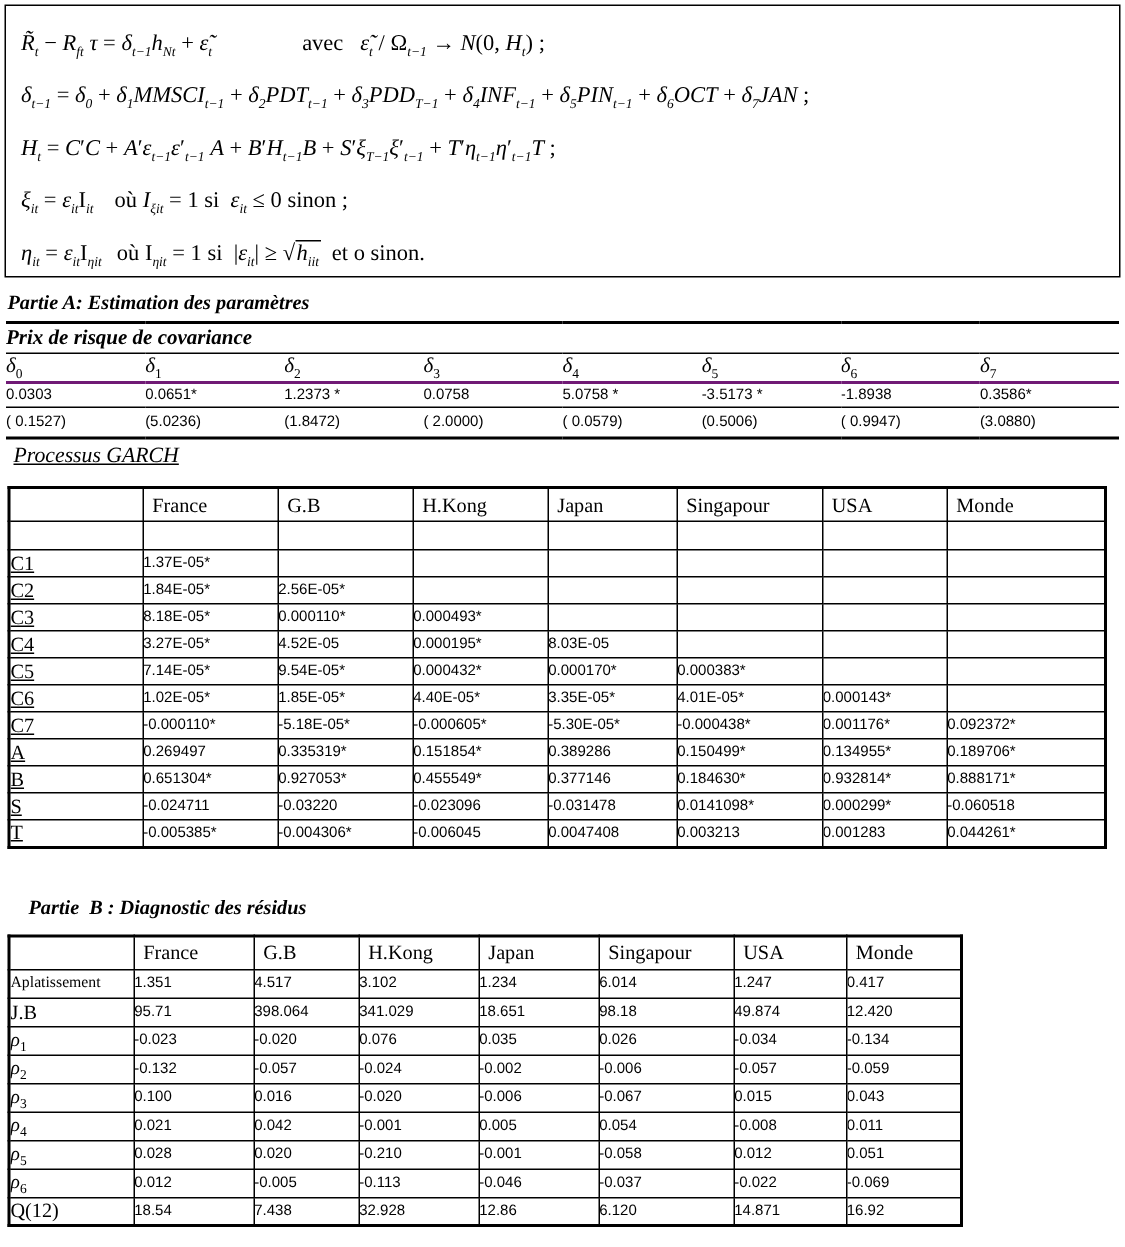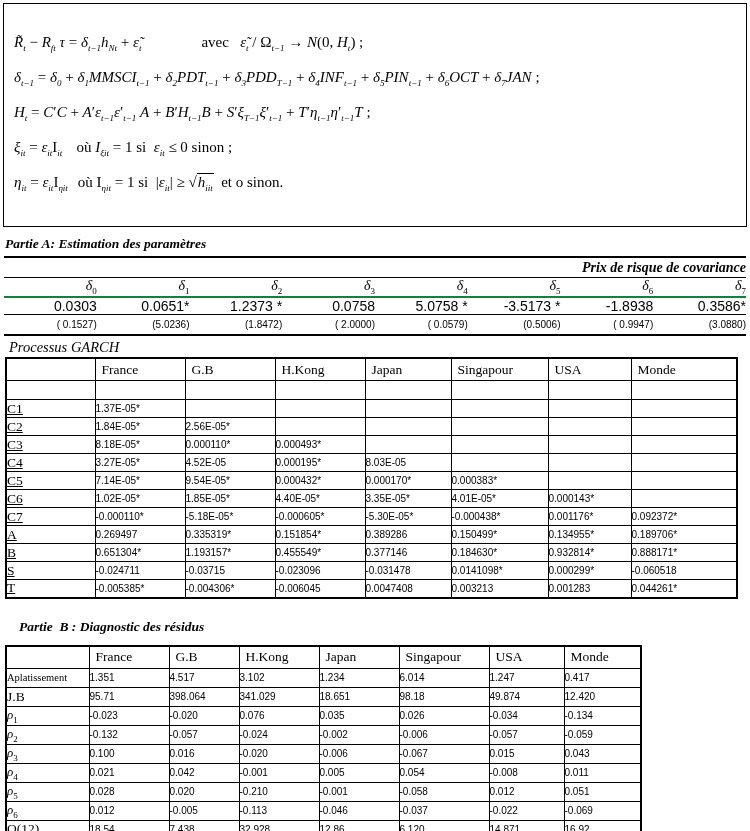--- a/index.html
+++ b/index.html
@@ -1,41 +1,41 @@
 <!DOCTYPE html>
 <html><head>
 <meta charset="utf-8">
 <style>
   html,body{margin:0;padding:0;background:#ffffff;color:#000;}
   body{width:750px;height:831px;font-family:"Liberation Serif",serif;overflow:hidden;}
   .page{padding:3px;box-sizing:border-box;}
 
   
-  .eq-box{border:1px solid #000;height:224px;box-sizing:border-box;padding:22px 6px 0 10px;}
+  .eq-box{border:1px solid #000;height:182px;box-sizing:border-box;padding:9px 6px 0 10px;}
   .eq{font-size:15px;height:35px;line-height:32px;white-space:nowrap;}
   .eq i{font-family:"Liberation Serif",serif;}
   .eq sub{font-size:9px;font-style:italic;}
   .gap{display:inline-block;width:60px;}
   .sp{display:inline-block;width:14px;}
   .sp2{display:inline-block;width:10px;}
   .radicand{border-top:1px solid #000;padding:0 1px;text-align:center;}
 
   
   .part-heading{font-weight:bold;font-style:italic;font-size:13.5px;margin:9px 0 0 2px;white-space:pre-wrap;}
-  .garch-heading{font-style:italic;font-size:14.5px;margin:3px 0 1px 6px;}
+  .garch-heading{font-style:italic;font-size:14.5px;margin:3px 0 11px 6px;text-decoration:underline;}
 
   
   table{border-collapse:collapse;}
   .prix{width:742px;table-layout:fixed;margin:4px 0 0 1px;}
-  .prix td{text-align:right;padding:0;overflow:hidden;white-space:nowrap;}
+  .prix td{text-align:left;padding:0;overflow:hidden;white-space:nowrap;}
   .prix .title-row td{border-top:2px solid #000;border-bottom:1px solid #000;
        font-weight:bold;font-style:italic;font-size:14px;height:19px;}
-  .prix .head-row td{border-bottom:2px solid #15803d;font-size:14px;height:18px;}
+  .prix .head-row td{border-bottom:2px solid #701a75;font-size:14px;height:18px;}
   .prix .head-row sub{font-size:9px;}
-  .prix .val-row td{font-family:"Liberation Sans",sans-serif;font-size:14px;height:15px;}
+  .prix .val-row td{font-family:"Liberation Sans",sans-serif;font-size:10px;height:15px;}
   .prix .tstat-row td{border-top:1px solid #000;border-bottom:2px solid #000;
        font-family:"Liberation Sans",sans-serif;font-size:10px;height:19px;margin-top:44px;}
 
   
   .grid{border:2px solid #000;table-layout:fixed;padding-left:12px;}
   .grid td{border:1px solid #000;padding:0;overflow:hidden;white-space:nowrap;vertical-align:middle;}
   .grid .hrow td{font-size:13.5px;padding-left:6px;height:21px;}
   .garch-table{margin:1px 0 0 2px;width:731px;}
   .garch-table tr{height:18px;}
   .garch-table tr.hrow{height:22px;}
@@ -214,51 +214,51 @@
       <td class="val">0.335319*</td>
       <td class="val">0.151854*</td>
       <td class="val">0.389286</td>
       <td class="val">0.150499*</td>
       <td class="val">0.134955*</td>
       <td class="val">0.189706*</td>
     </tr>
     <tr>
       <td class="lbl">B</td>
       <td class="val">0.651304*</td>
-      <td class="val">1.193157*</td>
+      <td class="val">0.927053*</td>
       <td class="val">0.455549*</td>
       <td class="val">0.377146</td>
       <td class="val">0.184630*</td>
       <td class="val">0.932814*</td>
       <td class="val">0.888171*</td>
     </tr>
     <tr>
       <td class="lbl">S</td>
       <td class="val">-0.024711</td>
-      <td class="val">-0.03715</td>
+      <td class="val">-0.03220</td>
       <td class="val">-0.023096</td>
       <td class="val">-0.031478</td>
       <td class="val">0.0141098*</td>
       <td class="val">0.000299*</td>
       <td class="val">-0.060518</td>
     </tr>
     <tr>
       <td class="lbl">T</td>
       <td class="val">-0.005385*</td>
       <td class="val">-0.004306*</td>
       <td class="val">-0.006045</td>
       <td class="val">0.0047408</td>
       <td class="val">0.003213</td>
       <td class="val">0.001283</td>
       <td class="val">0.044261*</td>
     </tr>
   </tbody>
     </table>
 
-  <div class="part-heading" style="margin-top:20px;margin-left:16px;">Partie  B : Diagnostic des résidus</div>
+  <div class="part-heading" style="margin-top:31px;margin-left:16px;">Partie  B : Diagnostic des résidus</div>
 
   <table class="grid pb-table">
     <colgroup>
       <col style="width:83px">
         <col style="width:80px">
         <col style="width:70px">
         <col style="width:80px">
       <col style="width:80px">
         <col style="width:90px">
         <col style="width:75px">

